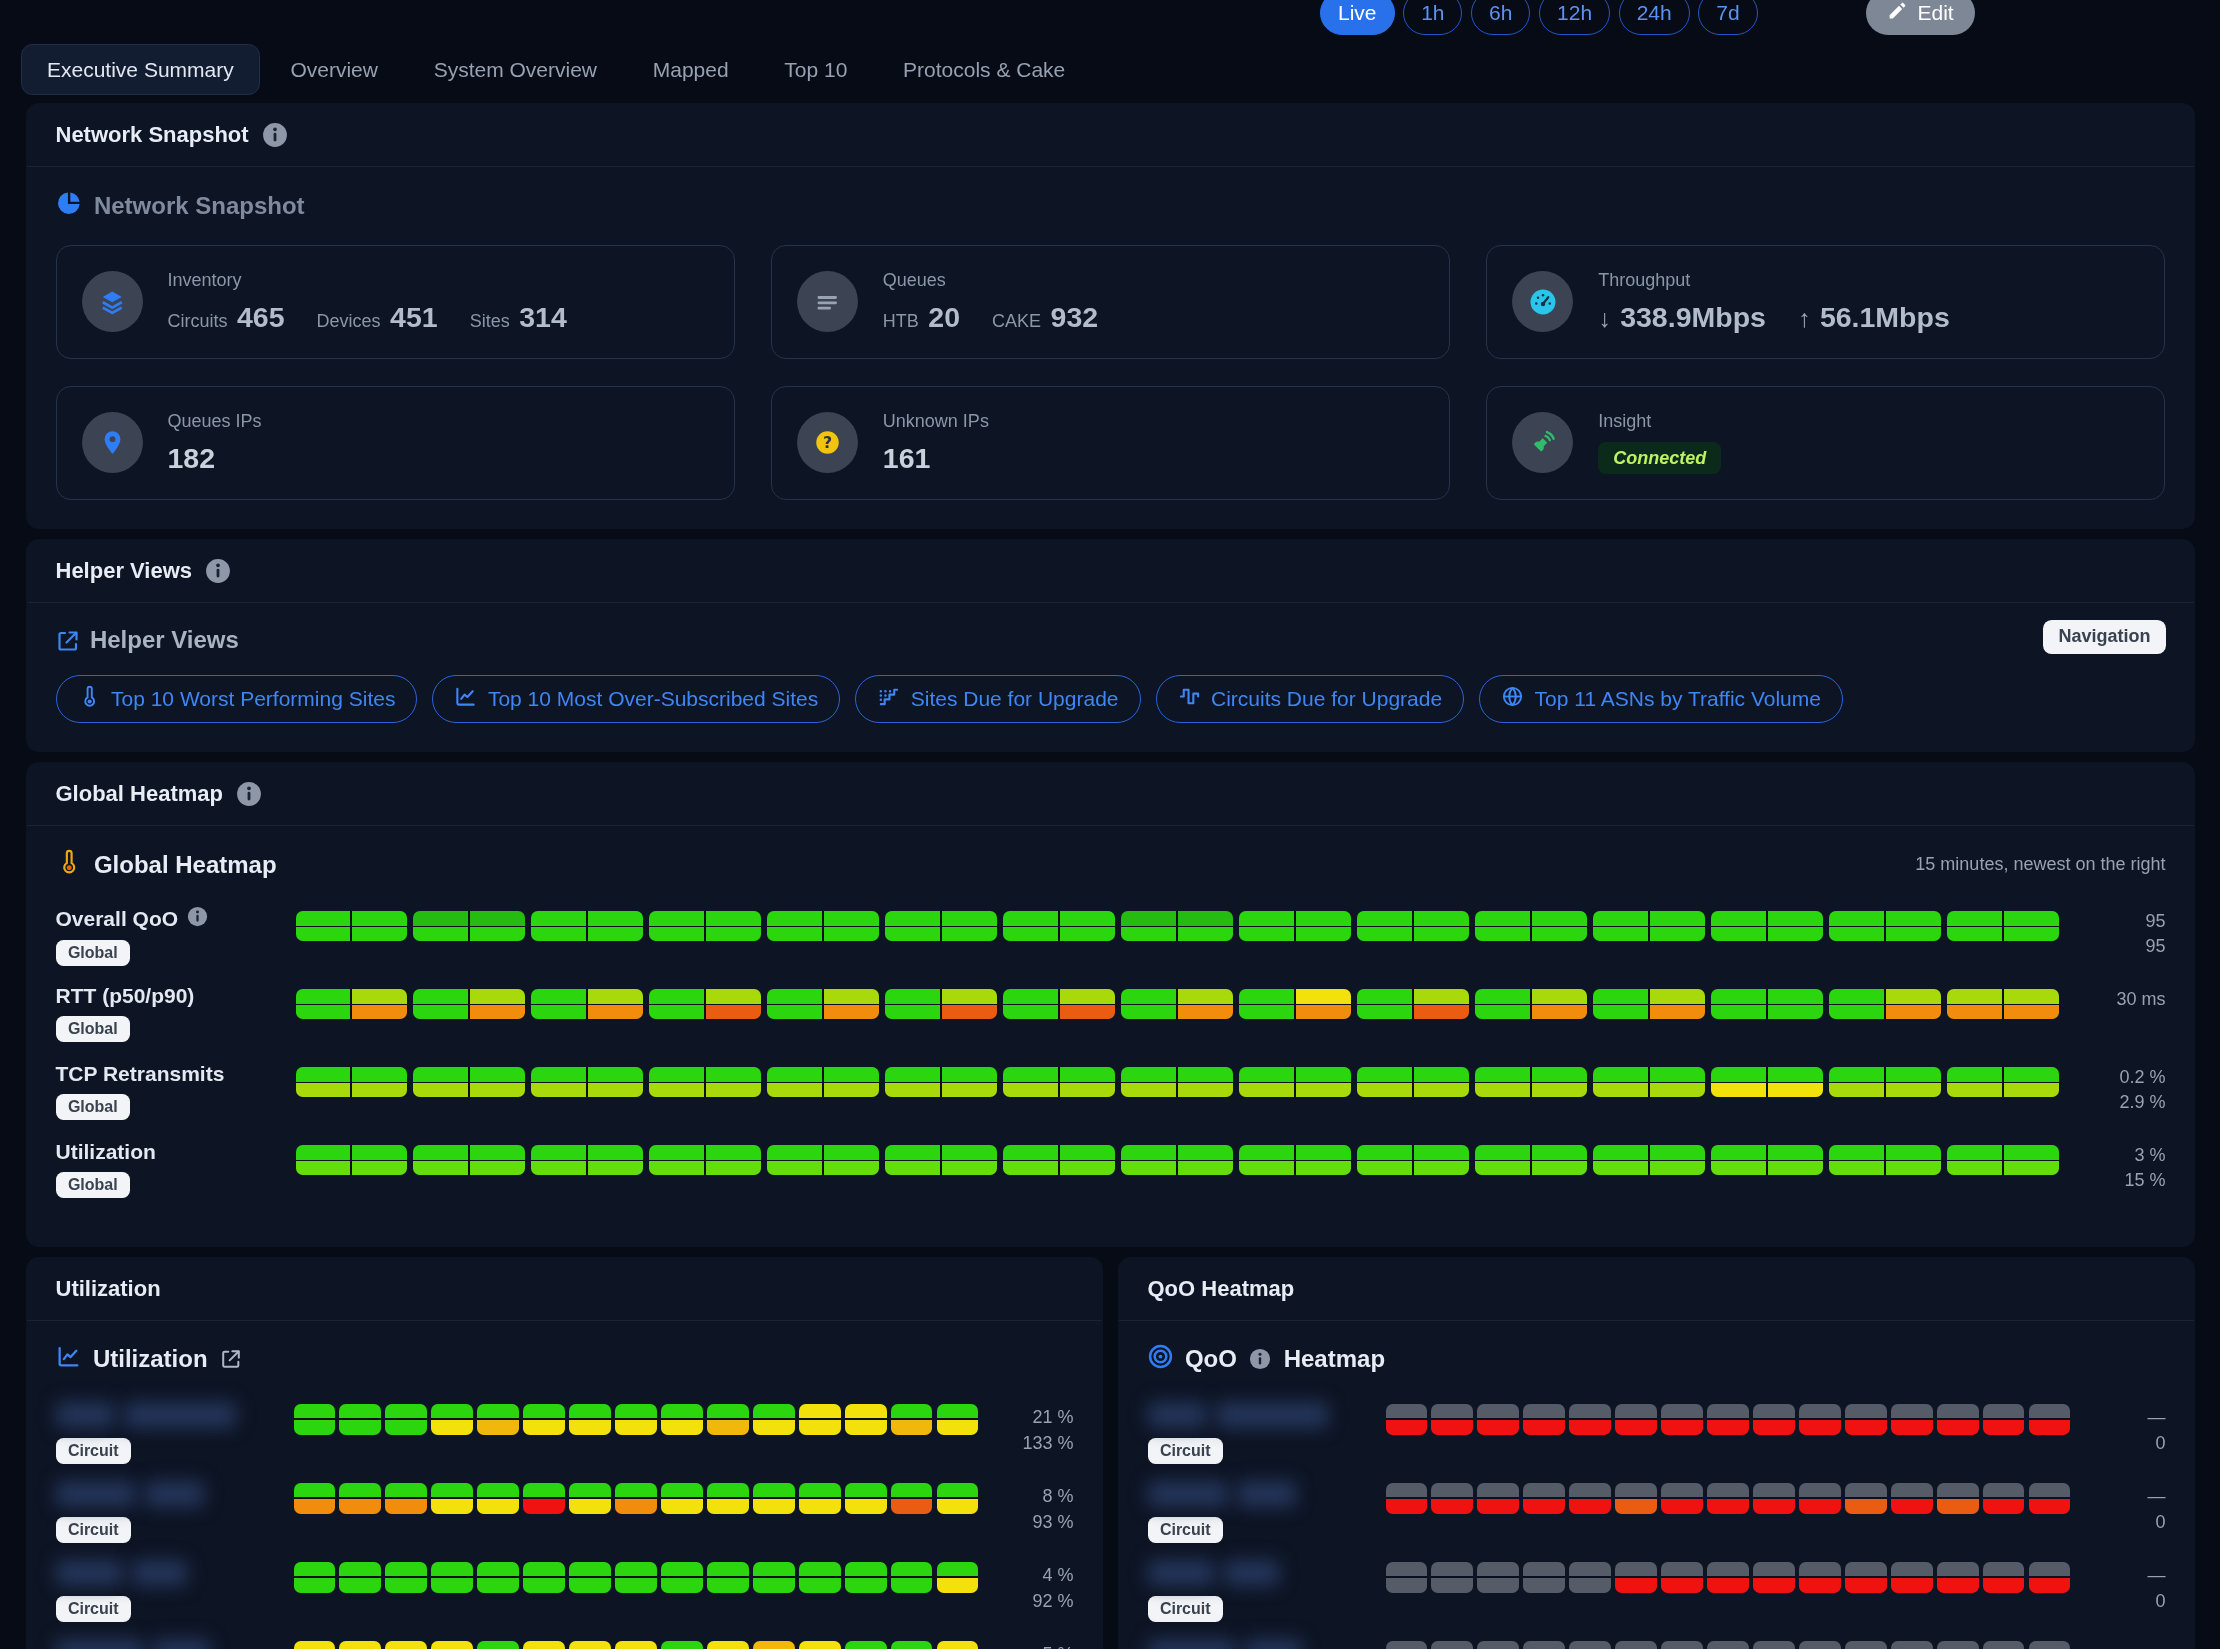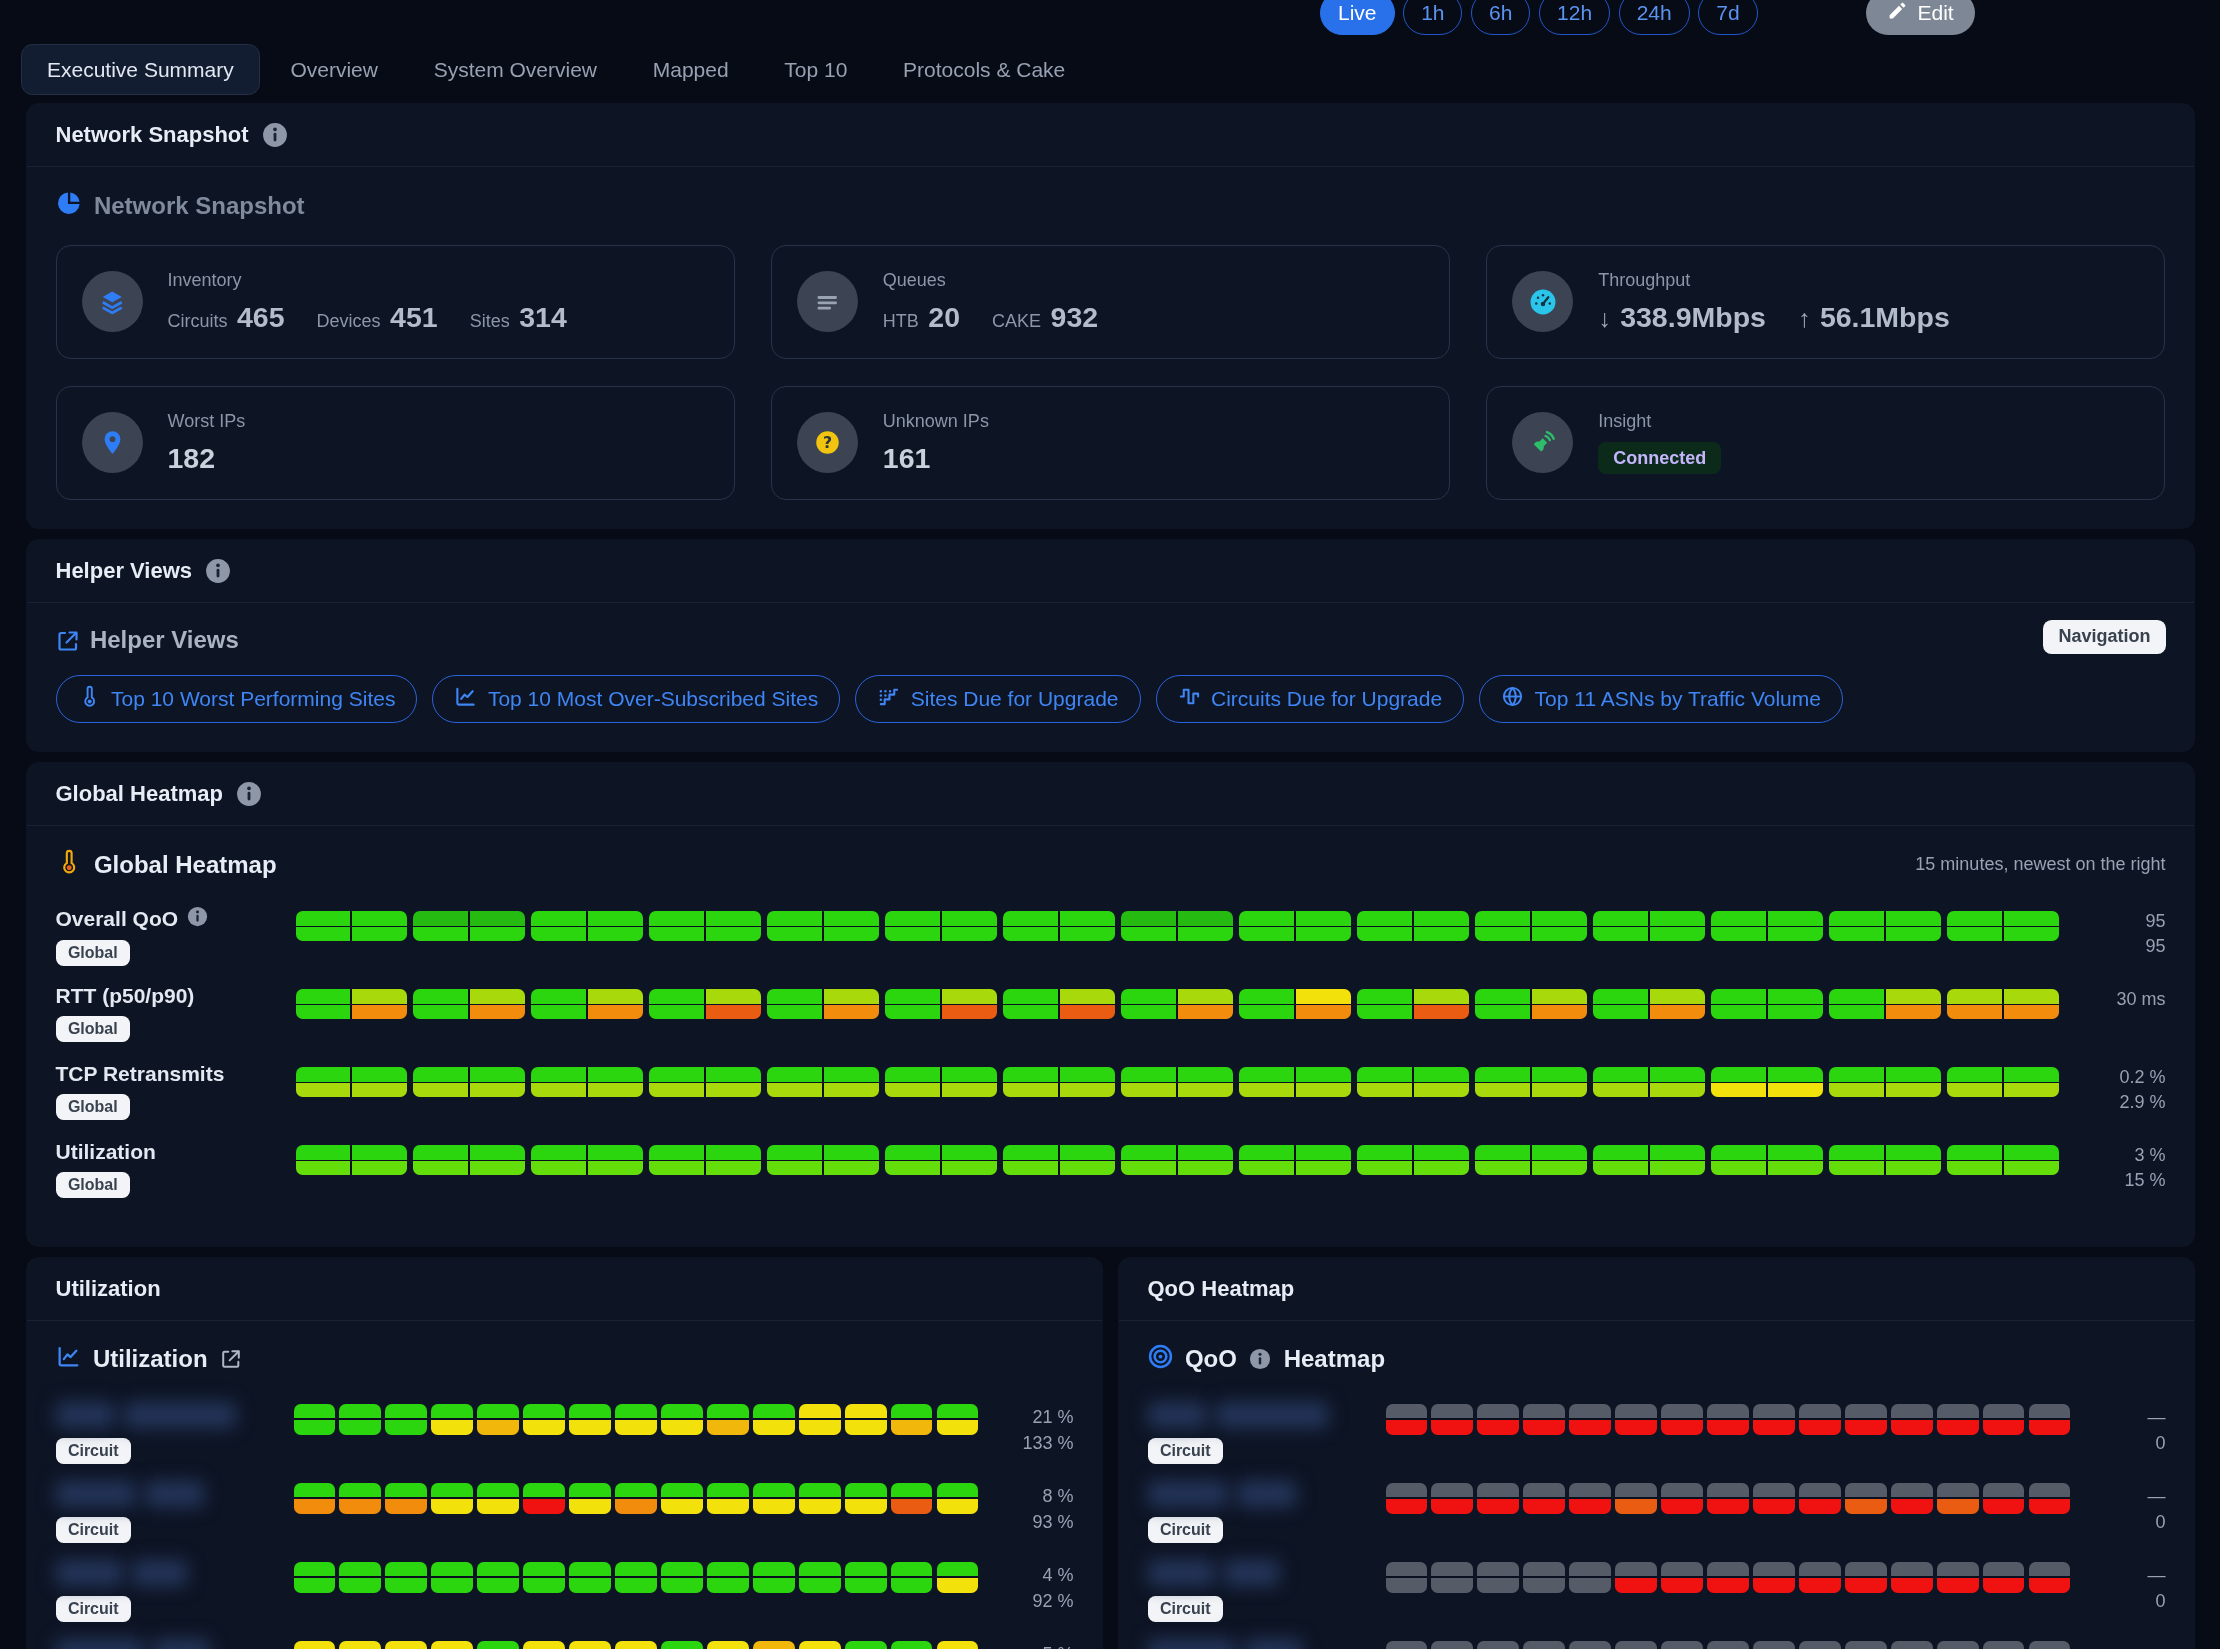--- a/index.html
+++ b/index.html
@@ -42,22 +42,22 @@
                border:1px solid #27334d; border-radius:15px; background:transparent; }
   .icon-circle { width:61px; height:61px; border-radius:50%; background:#3c4454; display:flex;
                  align-items:center; justify-content:center; flex:0 0 auto; }
   .card-label { font-size:18px; color:#8b96a8; margin-bottom:9.5px; }
   .card-stats { display:flex; gap:32px; align-items:baseline; flex-wrap:wrap; }
   .stat-pair { display:flex; gap:9.5px; align-items:baseline; }
   .stat-k { font-size:18px; color:#8b96a8; }
   .stat-k.arrow { font-size:25px; color:#9aa4b5; font-weight:bold; }
   .stat-v { font-size:28.5px; font-weight:bold; color:#b3bcca; }
   .stat-v.solo { color:#c9d1dd; }
-  .badge-green { display:inline-block; background:#0b2a1a; color:#c4b5fd; font-weight:bold;
-                 font-size:18px; padding:5.7px 15px; border-radius:7.6px; }
+  .badge-green { display:inline-block; background:#0b2a1a; color:#bef264; font-weight:bold;
+                 font-size:18px; padding:5.7px 15px; border-radius:7.6px;font-style:italic; }
 
   
   .helper-buttons { display:flex; gap:15px; margin-top:21px; flex-wrap:wrap; }
   .helper-btn { display:flex; align-items:center; gap:10.5px; border:1.9px solid #2b63d9; border-radius:24px;
                 padding:0 21px; height:48px; background:transparent; color:#3f86f5; font-size:21px; cursor:pointer; white-space:nowrap; }
   .helper-btn svg { width:23px; height:23px; }
   .nav-badge { position:absolute; top:17px; right:28.5px; background:#f2f4f7; color:#39424f; font-weight:bold;
                font-size:18px; padding:6.7px 15px; border-radius:8.6px; }
 
   
@@ -211,21 +211,21 @@
             </div>
           </div>
           <div class="stat-card">
             <div class="icon-circle">
               <svg viewBox="0 0 24 24" width="27" height="27">
                 <path fill="#2f7df6" d="M12 2a7 7 0 0 0-7 7c0 5.2 7 13 7 13s7-7.8 7-13a7 7 0 0 0-7-7z"></path>
                 <circle cx="12" cy="9" r="2.6" fill="#3c4454"></circle>
               </svg>
             </div>
             <div>
-              <div class="card-label">Worst IPs</div>
+              <div class="card-label">Queues IPs</div>
               <div class="card-stats">
                 <span class="stat-pair">
                   <span class="stat-v solo">182</span>
                 </span>
               </div>
             </div>
           </div>
           <div class="stat-card">
             <div class="icon-circle">
               <svg viewBox="0 0 24 24" width="27" height="27">

